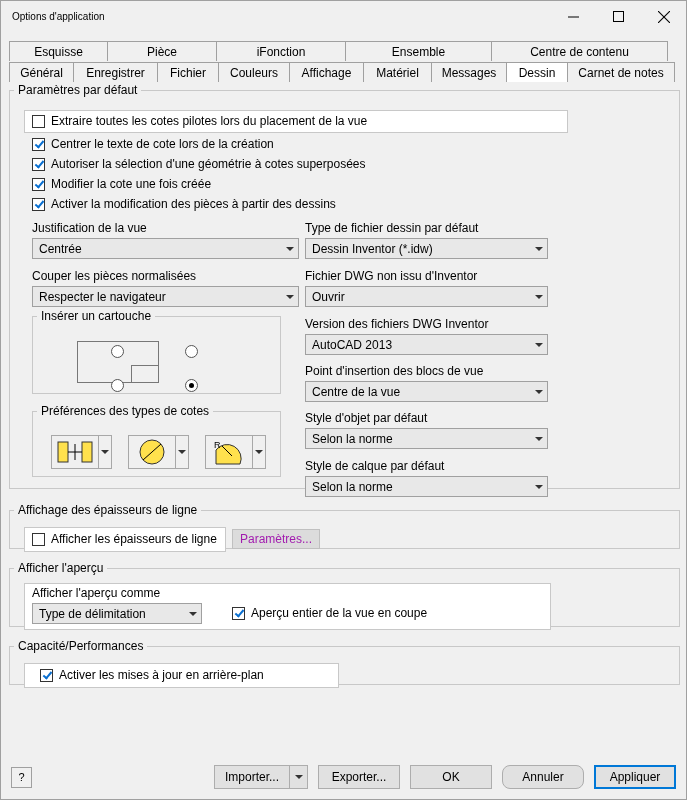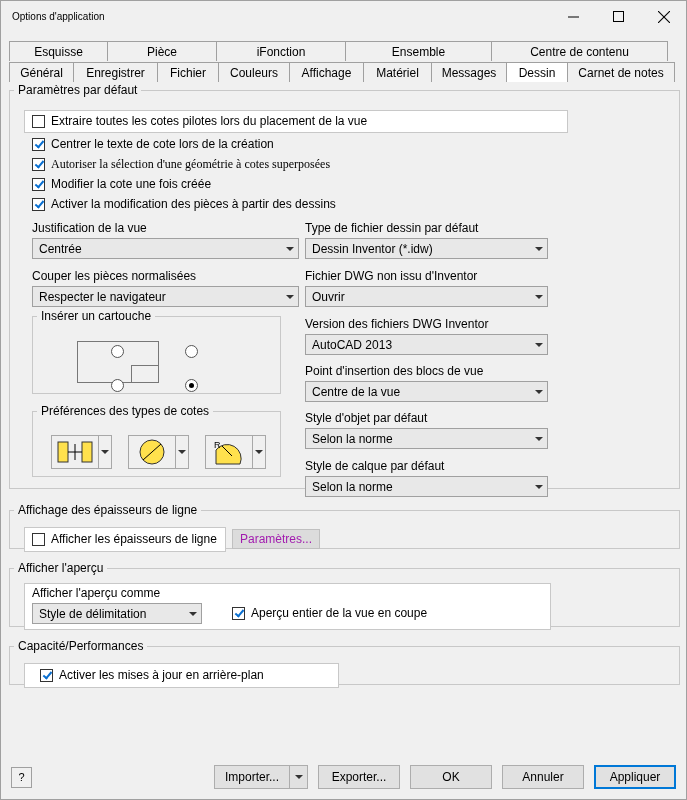--- a/index.html
+++ b/index.html
@@ -328,21 +328,21 @@
       <div class="cb" style="position:absolute; left:22px; top:17px;">
         <span class="box"></span>
         <span class="lbl">Extraire toutes les cotes pilotes lors du placement de la vue</span>
       </div>
 
       <div class="cb" style="position:absolute; left:22px; top:40px;">
         <span class="box checked"></span>
         <span class="lbl">Centrer le texte de cote lors de la création</span>
       </div>
 
-      <div class="cb" style="position:absolute; left:22px; top:60px;font-family:Liberation Serif, serif;">
+      <div class="cb" style="position:absolute; left:22px; top:60px;">
         <span class="box checked"></span>
         <span class="lbl">Autoriser la sélection d'une géométrie à cotes superposées</span>
       </div>
 
       <div class="cb" style="position:absolute; left:22px; top:80px;">
         <span class="box checked"></span>
         <span class="lbl">Modifier la cote une fois créée</span>
       </div>
 
       <div class="cb" style="position:absolute; left:22px; top:100px;">
@@ -477,21 +477,21 @@
         <span class="lbl">Afficher les épaisseurs de ligne</span>
       </div>
       <div class="btn disabled" style="position:absolute; left:222px; top:12px; width:88px; height:20px; background:#dcdcdc; border:1px solid #c0c0c0;">Paramètres...</div>
     </fieldset>
 
     <fieldset class="group" style="left:8px; top:478px; width:671px; height:66px;">
       <legend>Afficher l'aperçu</legend>
       <div class="white" style="position:absolute; left:14px; top:8px; width:525px; height:45px; border:1px solid #c8c8c8;"></div>
       <div class="fieldlabel" style="position:absolute; left:22px; top:11px;">Afficher l'aperçu comme</div>
       <div class="combo" style="position:absolute; left:22px; top:28px; width:170px; background:#e8e8e8;">
-        <span class="val">Style de délimitation</span>
+        <span class="val">Type de délimitation</span>
         <span class="arrow">
             <span class="caret"></span>
           </span>
       </div>
       <div class="cb" style="position:absolute; left:222px; top:31px;">
         <span class="box checked"></span>
         <span class="lbl">Aperçu entier de la vue en coupe</span>
       </div>
     </fieldset>
 
@@ -510,17 +510,17 @@
     <div class="help">?</div>
     <div style="flex:1"></div>
     <div class="split" style="margin-right:10px;">
       <div class="main">Importer...</div>
       <div class="drop">
           <span class="caret"></span>
         </div>
     </div>
     <div class="btn" style="width:82px; margin-right:10px;">Exporter...</div>
     <div class="btn" style="width:82px; margin-right:10px;">OK</div>
-    <div class="btn" style="width:82px; margin-right:10px;">Annuler</div>
+    <div class="btn" style="width:82px; margin-right:10px;border-radius:8px;">Annuler</div>
     <div class="btn primary" style="width:82px;">Appliquer</div>
   </div>
 
 </div>
 
 </body></html>

